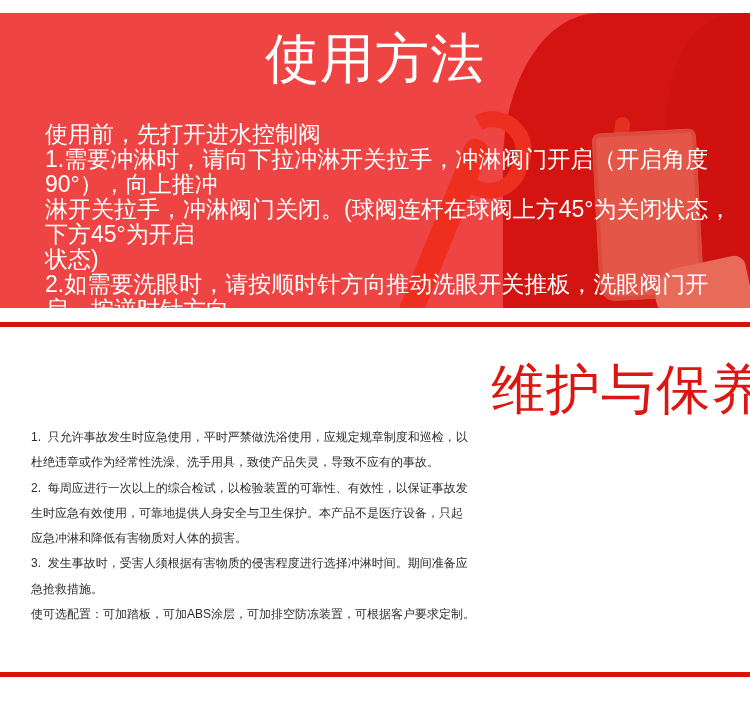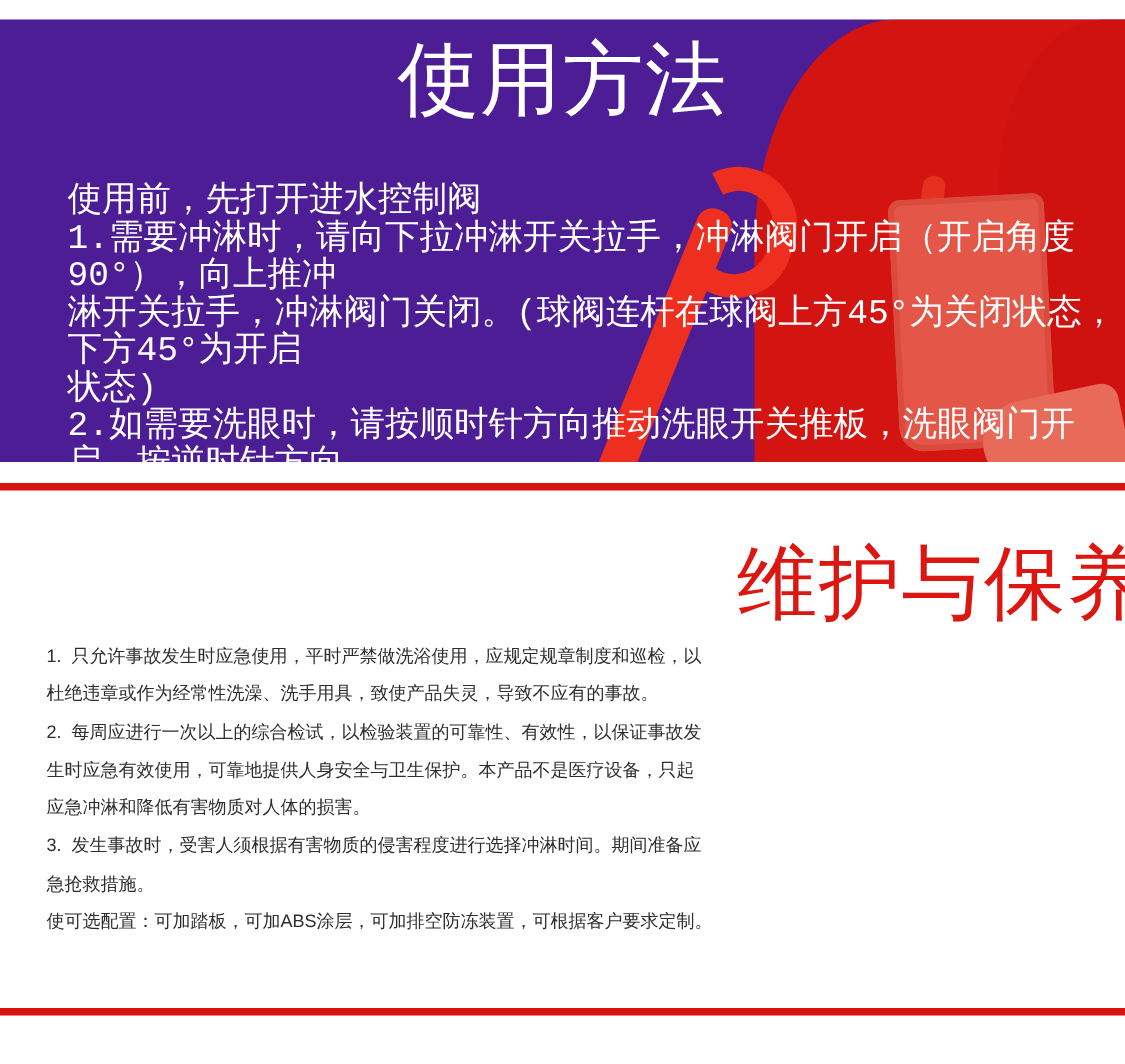--- a/index.html
+++ b/index.html
@@ -4,21 +4,21 @@
 <style>
   html,body{margin:0;padding:0;background:#ffffff;}
   .page{
     position:relative;width:750px;height:709px;overflow:hidden;background:#ffffff;
     font-family:"Liberation Sans","DejaVu Sans",sans-serif;
     -webkit-font-smoothing:antialiased;
   }
   
   .banner{
     position:absolute;top:13px;left:0;width:750px;height:295px;
-    background:#4c1d95;overflow:hidden;font-family:Liberation Mono, monospace;
+    background:#ef4444;overflow:hidden;
   }
   .banner-title{
     position:absolute;top:14px;left:0;width:100%;margin:0;z-index:2;
     text-align:center;color:#ffffff;font-size:54px;line-height:62px;
     font-weight:400;letter-spacing:1px;
   }
   .banner-body{
     position:absolute;top:109px;left:45px;width:700px;z-index:2;
     color:#ffffff;font-size:23px;line-height:25px;
     white-space:pre-wrap;letter-spacing:0;

